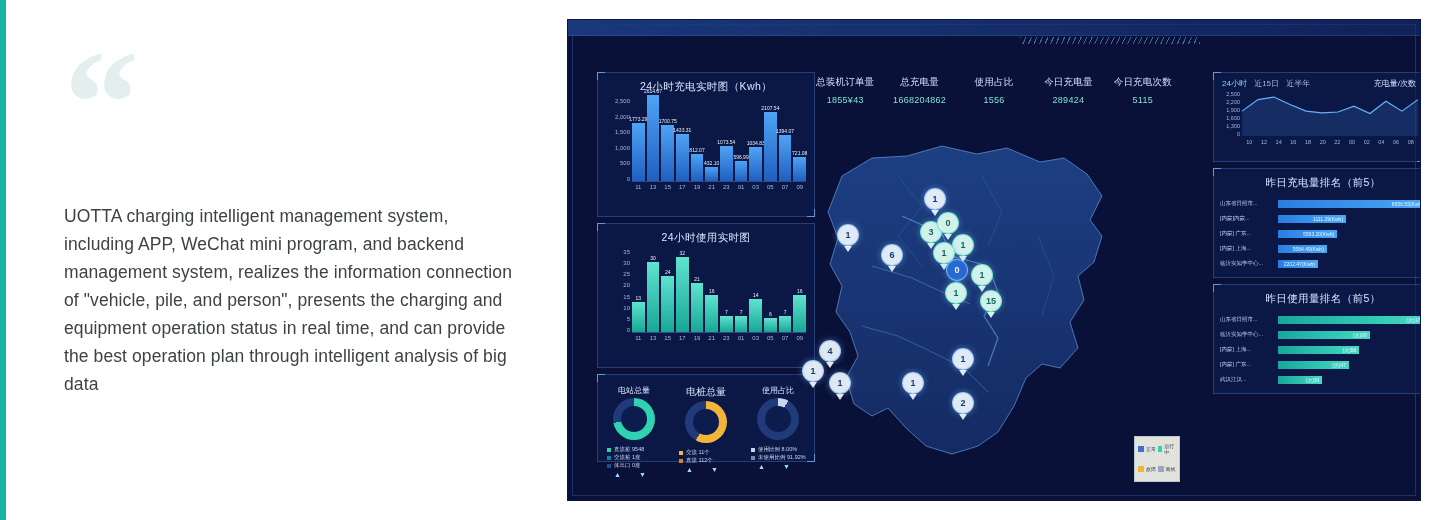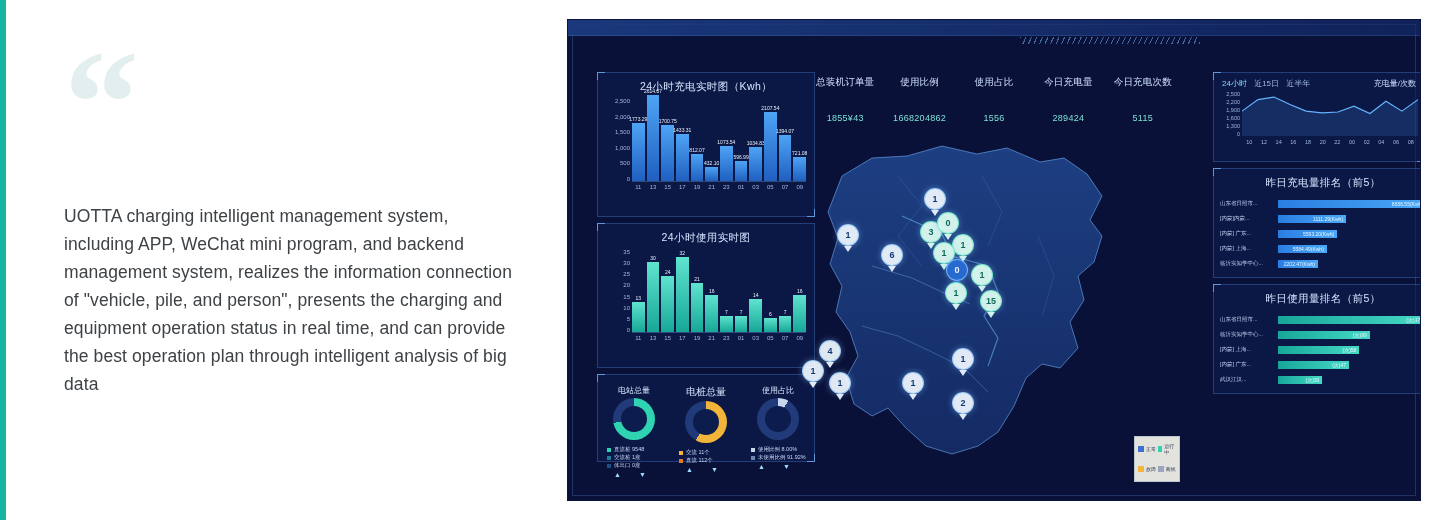--- a/index.html
+++ b/index.html
@@ -108,21 +108,21 @@
   #p-rank2 { left: 624px; top: 264px; width: 220px; height: 110px; }
 
   
   .kpi-strip {
     position: absolute; left: 234px; top: 52px; width: 384px; height: 44px;
     display: flex; align-items: flex-start; justify-content: space-between;
     padding: 4px 6px 0 6px;
   }
   .kpi { text-align: center; flex: 1; }
   .kpi-label { font-size: 9.5px; color: #cfe0ff; letter-spacing: 0.2px; }
-  .kpi-value { font-size: 9px; color: #7fe3d6; margin-top: 24px; letter-spacing: 0.3px; }
+  .kpi-value { font-size: 9px; color: #7fe3d6; margin-top: 6px; letter-spacing: 0.3px; }
 
   
   .chart-area { position: relative; margin: 4px 6px 0 6px; height: 98px; }
   .yaxis {
     position: absolute; left: 0; top: 0; bottom: 14px; width: 26px;
     display: flex; flex-direction: column; justify-content: space-between;
     font-size: 6px; color: #9db7e0; text-align: right;
   }
   .plot {
     position: absolute; left: 28px; right: 2px; top: 2px; bottom: 14px;
@@ -251,21 +251,21 @@
     <div class="dash-inner"></div>
     <div class="top-stripe"></div>
     <div class="hatch"></div>
 
     <div class="kpi-strip">
       <div class="kpi">
         <div class="kpi-label">总装机订单量</div>
         <div class="kpi-value">1855¥43</div>
       </div>
       <div class="kpi">
-        <div class="kpi-label">使用比例</div>
+        <div class="kpi-label">总充电量</div>
         <div class="kpi-value">1668204862</div>
       </div>
       <div class="kpi">
         <div class="kpi-label">使用占比</div>
         <div class="kpi-value">1556</div>
       </div>
       <div class="kpi">
         <div class="kpi-label">今日充电量</div>
         <div class="kpi-value">289424</div>
       </div>

